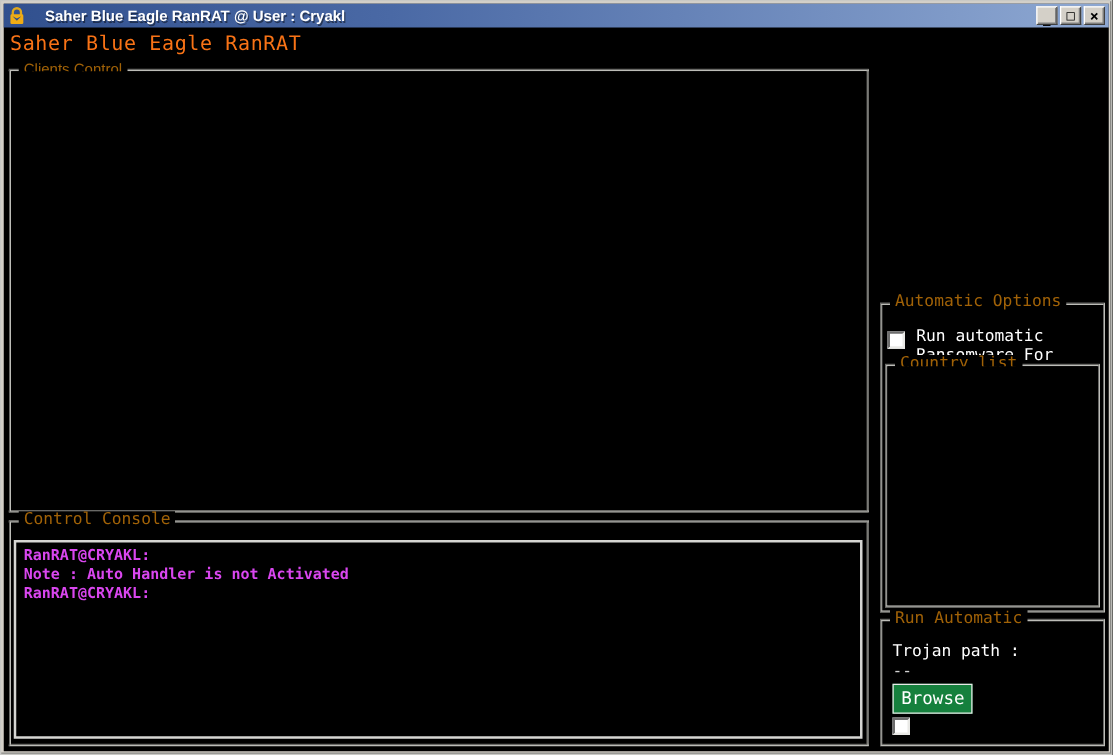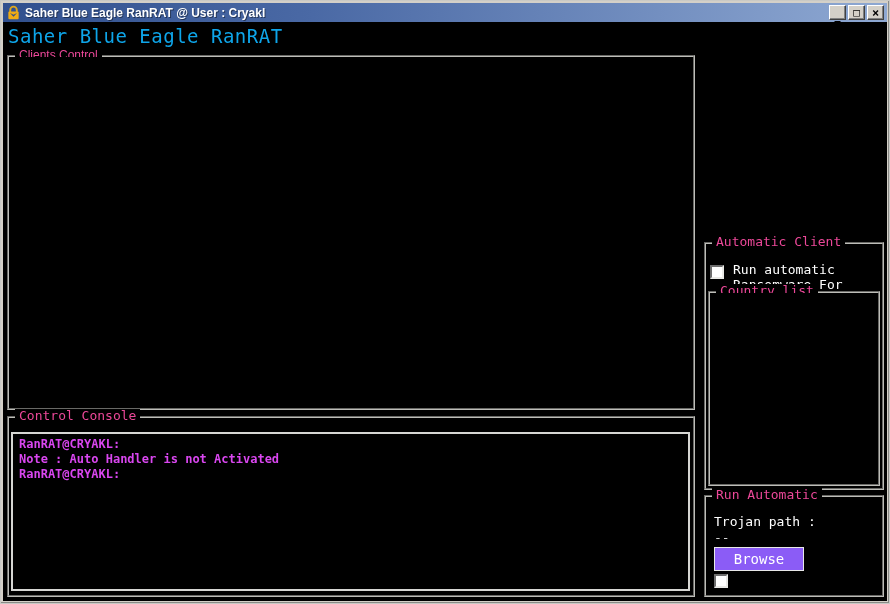--- a/index.html
+++ b/index.html
@@ -6,21 +6,21 @@
   *{box-sizing:border-box;}
   .window{
     position:relative;width:890px;height:604px;background:#000;
     font-family:"DejaVu Sans Mono",monospace;overflow:hidden;
     box-shadow: inset 0 0 0 1px #c9c9c5, inset -2px -2px 0 0 #8a8a86, inset 0 0 0 3px #d4d0c8;
   }
   
   .titlebar{
     position:absolute;left:3px;top:3px;width:884px;height:19px;
     background:linear-gradient(to right,#31508e 0%,#4a69a5 35%,#8ea8d2 100%);
-    display:flex;align-items:center;padding:0 3px;gap:4px;
+    display:flex;align-items:center;padding:0 3px;gap:15px;
   }
   .app-icon{width:15px;height:15px;flex:0 0 auto;display:block;}
   .title-text{
     color:#fff;font-family:"Liberation Sans",sans-serif;font-weight:bold;
     font-size:12px;white-space:nowrap;flex:1 1 auto;
     text-shadow:1px 1px 0 rgba(0,0,0,.45);
   }
   .tb-buttons{display:flex;gap:2px;margin-left:auto;}
   .tb-btn{
     width:17px;height:15px;background:#d4d0c8;
@@ -29,27 +29,27 @@
     display:flex;align-items:center;justify-content:center;
     color:#000;font-family:"DejaVu Sans Mono",monospace;font-weight:bold;
     cursor:default;padding:0;
   }
   .glyph-min{font-size:10px;line-height:4px;margin-top:6px;}
   .glyph-max{font-size:11px;line-height:11px;}
   .glyph-close{font-size:12px;line-height:12px;}
   
   .app-heading{
     position:absolute;left:8px;top:25px;
-    color:#0ea5e9;font-size:19px;letter-spacing:.5px;white-space:nowrap;
+    color:#f97316;font-size:16px;letter-spacing:.5px;white-space:nowrap;
   }
   
   .group{position:absolute;border:2px groove #bdbdb8;background:#000;}
   .group-label{
     position:absolute;top:-9px;left:6px;background:#000;padding:0 4px;
-    color:#ec4899;font-size:13px;line-height:14px;white-space:nowrap;
+    color:#a16207;font-size:13px;line-height:14px;white-space:nowrap;
   }
   .group-label.sans{font-family:"Liberation Sans",sans-serif;font-size:12px;}
   .fill-area{position:absolute;inset:0;background:#000;}
   
   .console-box{
     position:absolute;left:11px;top:432px;width:679px;height:159px;
     border:2px solid #d6d6d3;background:#000;padding:3px 6px;
   }
   .console-line{
     color:#d946ef;font-size:12px;font-weight:bold;line-height:15px;white-space:pre;
@@ -71,22 +71,22 @@
   
   .checkbox{
     position:absolute;width:14px;height:14px;background:#fff;
     border:2px solid;border-color:#6d6d6d #e9e9e6 #e9e9e6 #6d6d6d;
   }
   .chk-label{position:absolute;color:#fff;font-size:13px;line-height:15px;}
   
   .plain-label{position:absolute;color:#fff;font-size:13px;white-space:nowrap;}
   .dim-value{position:absolute;color:#d2d2d2;font-size:13px;white-space:nowrap;}
   .browse-btn{
-    position:absolute;left:8px;top:50px;width:90px;height:24px;
-    background:#8b5cf6;border:1px solid #e8e8e8;color:#fff;
+    position:absolute;left:8px;top:50px;width:64px;height:24px;
+    background:#15803d;border:1px solid #e8e8e8;color:#fff;
     font-family:"DejaVu Sans Mono",monospace;font-size:14px;cursor:default;
   }
 </style>
 </head>
 <body>
 
 <div class="window">
 
   <div class="titlebar">
     <svg class="app-icon" viewBox="0 0 16 16">
@@ -119,21 +119,21 @@
     <span class="group-label">Control Console</span>
   </div>
   <div class="console-box">
     <div class="console-line">RanRAT@CRYAKL:</div>
     <div class="console-line">Note : Auto Handler is not Activated</div>
     <div class="console-line">RanRAT@CRYAKL:</div>
   </div>
 
 
   <div class="group" style="left:704px;top:242px;width:180px;height:248px;">
-    <span class="group-label">Automatic Client</span>
+    <span class="group-label">Automatic Options</span>
     <div class="checkbox" style="left:4px;top:21px;"></div>
     <span class="chk-label" style="left:27px;top:18px;width:118px;">Run automatic Ransomware For</span>
 
     <div class="group" style="left:2px;top:47px;width:172px;height:195px;">
       <span class="group-label">Country list</span>
       <div class="fill-area"></div>
     </div>
   </div>
 
   <div class="group" style="left:704px;top:495px;width:180px;height:102px;">

